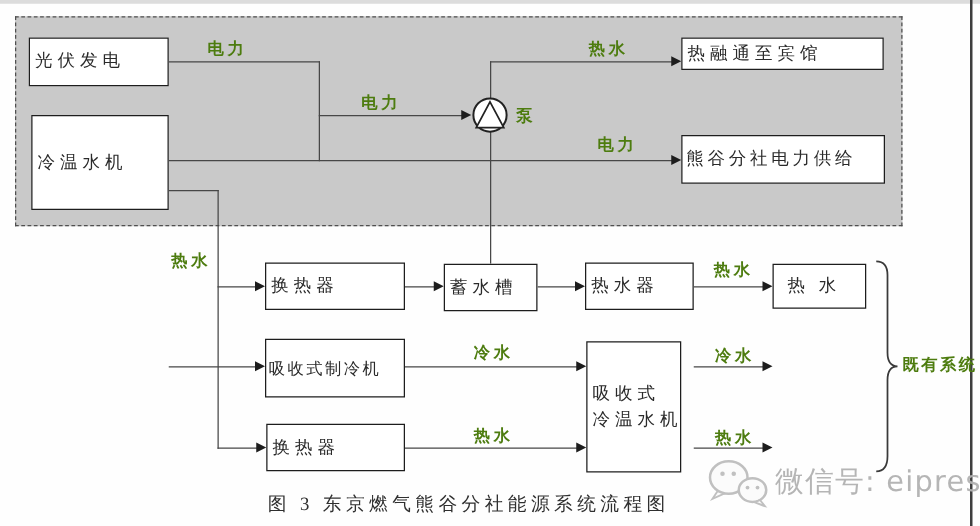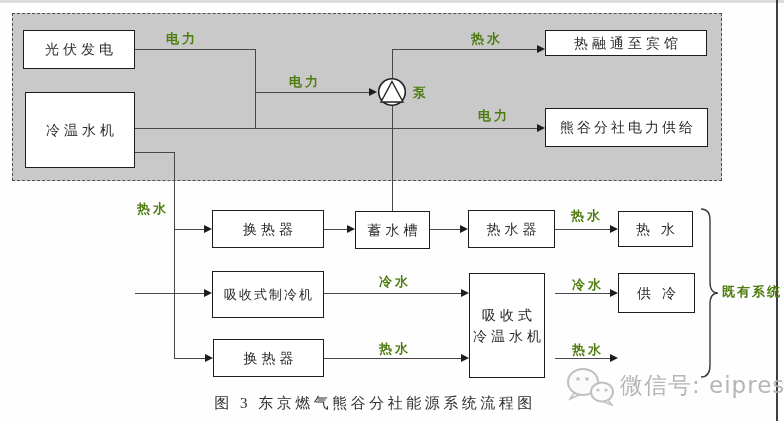--- a/index.html
+++ b/index.html
@@ -11,21 +11,21 @@
     color: #2a2a2a;
   }
   .top-smudge { position:absolute; left:0; top:0; width:784px; height:3px; background:#dcdcdc; }
   .edge-line { position:absolute; left:776px; top:0; width:2px; height:421px; background:#3e3e3e; }
   .shade {
     position:absolute; left:12px; top:13px; width:710px; height:168px;
     background:#c9c9c9; border:1px dashed #4f4f4f;
   }
   .box {
     position:absolute; background:#ffffff; border:1.5px solid #1d1d1d;
-    display:flex; flex-direction:column; align-items:center; justify-content:center;
+    display:flex; flex-direction:column; align-items:flex-start; justify-content:center;
     font-size:14px; letter-spacing:4px; text-indent:4px; line-height:1.5;
     white-space:nowrap;
   }
   .box.ls2 { font-size:13px; letter-spacing:2px; text-indent:2px; }
   .box.ls3 { letter-spacing:3px; text-indent:3px; }
   .box.ls8 { letter-spacing:11px; text-indent:11px; }
   .hl { position:absolute; height:1px; background:#474747; }
   .vl { position:absolute; width:1px; background:#474747; }
   .ar {
     position:absolute; width:0; height:0;
@@ -119,23 +119,20 @@
   <div class="box ls2" style="left:212px;top:271px;width:112px;height:47px;">
     <span>吸收式制冷机</span>
   </div>
   <div class="box" style="left:213px;top:339px;width:111px;height:38px;">
     <span>换热器</span>
   </div>
   <div class="box" style="left:469px;top:273px;width:76px;height:105px;">
     <span>吸收式</span>
     <span>冷温水机</span>
   </div>
-  <div class="box ls8" style="left:618px;top:273px;width:77px;height:40px;">
-    <span>供冷</span>
-  </div>
 
   <span class="lbl" style="left:166px;top:30px;">电力</span>
   <span class="lbl" style="left:289px;top:73px;">电力</span>
   <span class="lbl" style="left:471px;top:30px;">热水</span>
   <span class="lbl" style="left:478px;top:107px;">电力</span>
   <span class="lbl" style="left:413px;top:84px;">泵</span>
   <span class="lbl" style="left:137px;top:200px;">热水</span>
   <span class="lbl" style="left:571px;top:207px;">热水</span>
   <span class="lbl" style="left:379px;top:273px;">冷水</span>
   <span class="lbl" style="left:572px;top:276px;">冷水</span>

